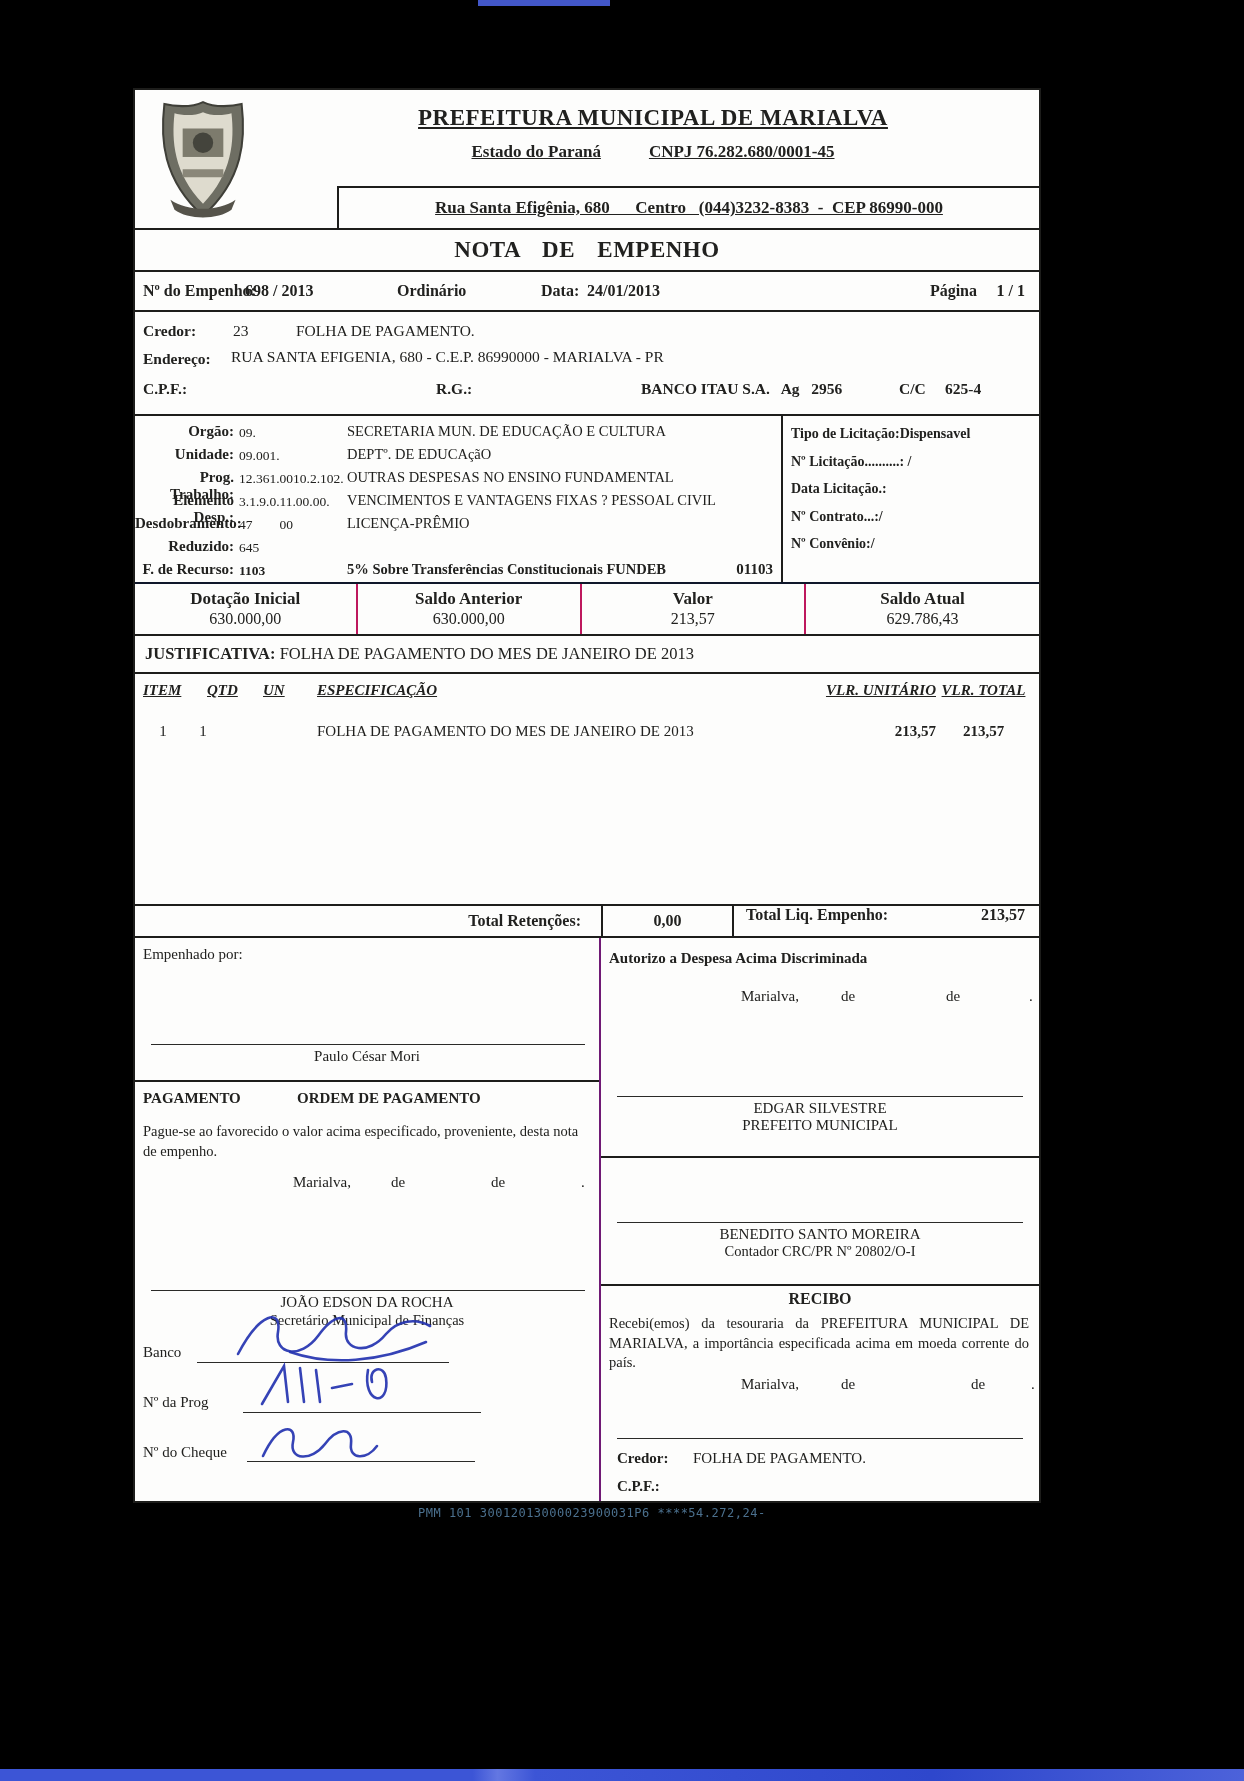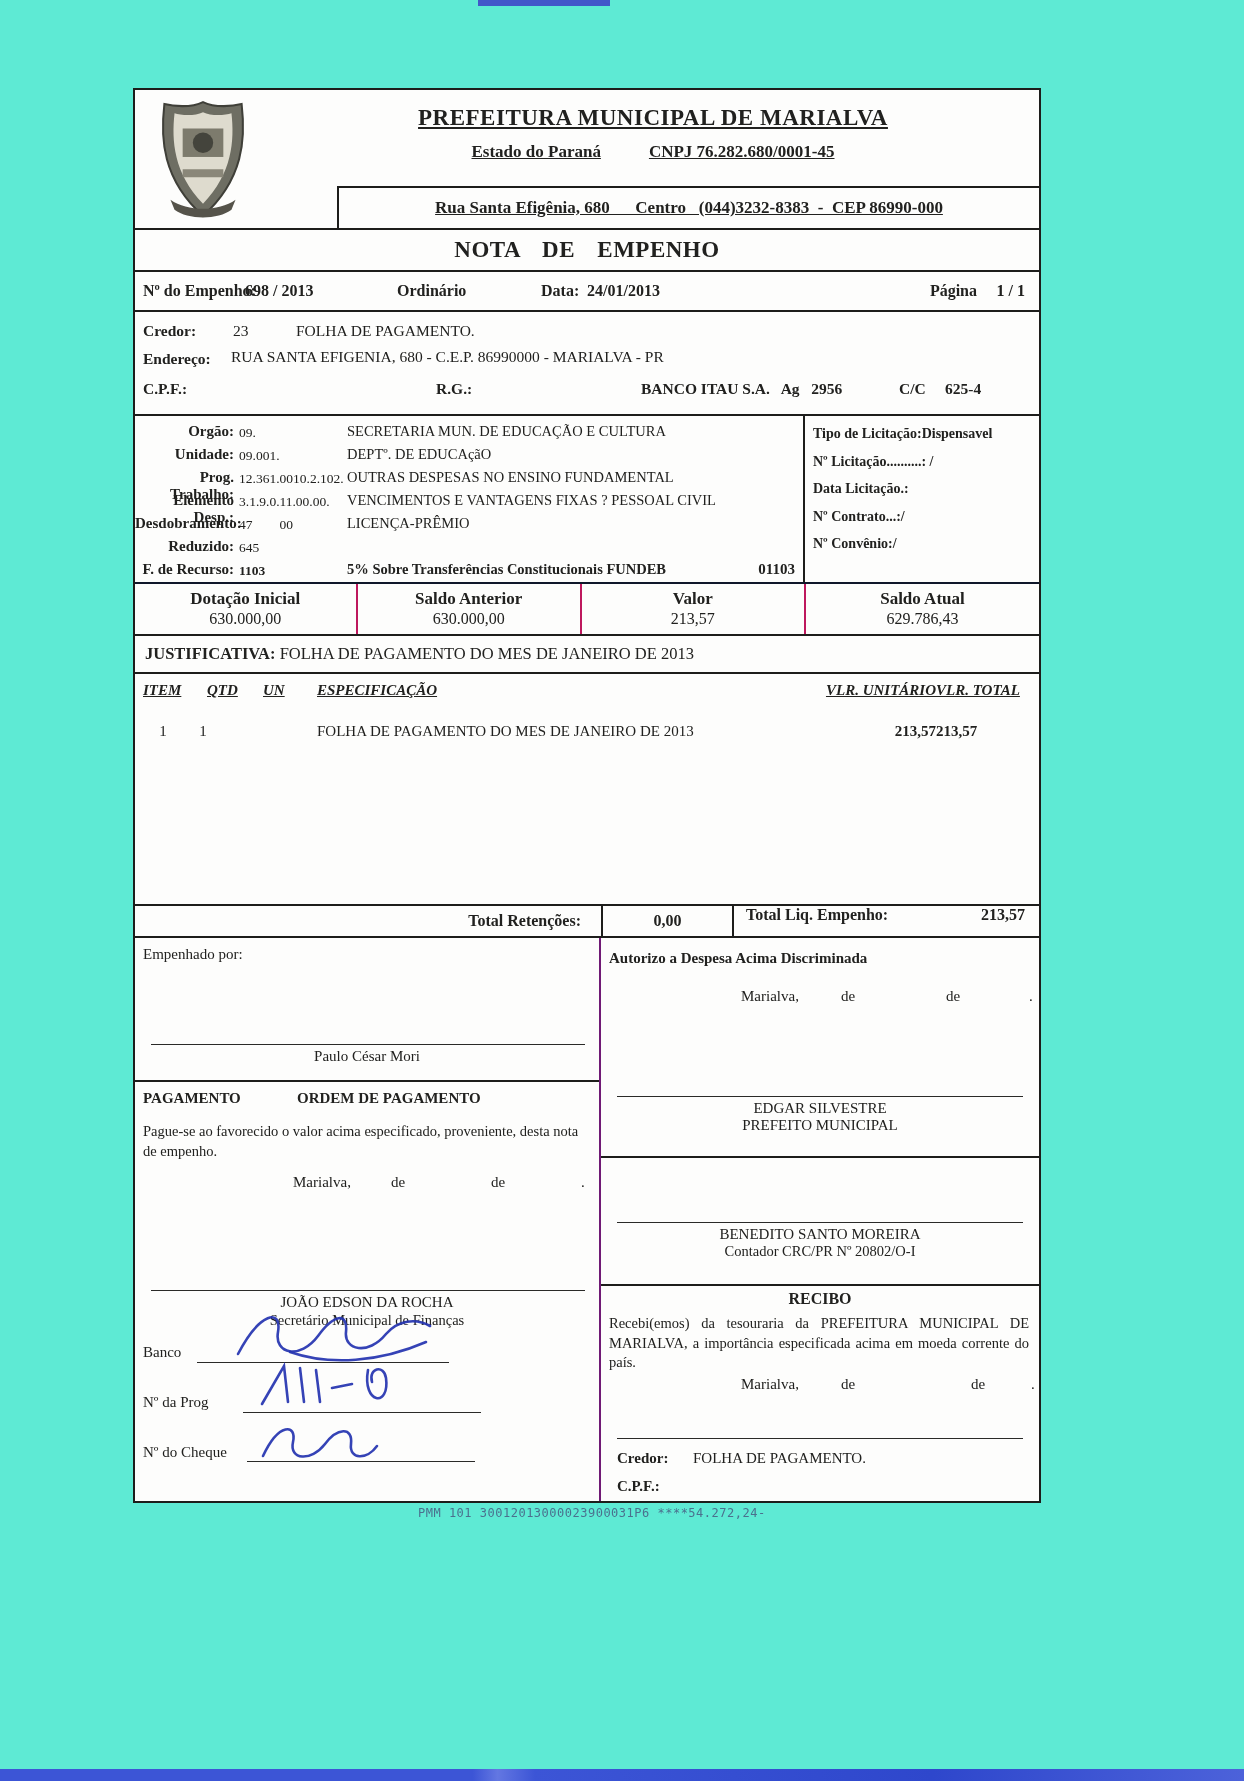--- a/index.html
+++ b/index.html
@@ -1,18 +1,18 @@
 <!DOCTYPE html>
 <html><head>
 <meta charset="utf-8">
 <style>
   *{margin:0;padding:0;box-sizing:border-box}
   html,body{width:1244px;height:1781px}
   body{background:#f4f3ef;font-family:"Liberation Serif",serif;color:#21211f;position:relative}
-  .page{position:absolute;inset:0;background:#5eead4;overflow:hidden}
+  .page{position:absolute;inset:0;background:#000000;overflow:hidden}
   .top-mark{position:absolute;left:478px;top:0;width:132px;height:6px;background:#4257c9}
   .bottom-bar{position:absolute;left:0;top:1769px;width:100%;height:12px;
     background:linear-gradient(90deg,#3c55d6 0%,#3c55d6 38%,#6377e2 40%,#3c55d6 43%,#2e47cc 75%,#4c62da 100%)}
   .form{position:absolute;left:133px;top:88px;width:908px;border:2px solid #1d1d1b;background:#fdfdfc}
   .bold{font-weight:bold}
   .pre{white-space:pre}
   
   .sec-header{height:140px;border-bottom:2px solid #1d1d1b;position:relative}
   .logo{position:absolute;left:16px;top:8px}
   .header-text{margin-left:132px;height:100%;position:relative}
@@ -34,39 +34,39 @@
   .sec-credor span{position:absolute}
   
   .sec-budget{height:168px;border-bottom:2px solid #0f172a;display:flex}
   .budget-left{flex:1;padding-top:7px}
   .b-row{display:flex;height:23px;font-size:15px;align-items:flex-start}
   .b-label{width:104px;text-align:right;font-weight:bold;padding-right:5px;flex:none}
   .b-code{width:96px;font-size:13.5px;white-space:pre;padding-top:2px;flex:none}
   .b-desc{flex:1;padding-left:12px;font-size:14.5px;white-space:nowrap;overflow:hidden}
   .b-bold .b-code,.b-bold .b-desc{font-weight:bold}
   .b-extra{margin-left:auto;padding-right:8px;font-weight:bold;font-size:15px;flex:none}
-  .budget-right{width:236px;border-left:2px solid #1d1d1b;padding:10px 4px 0 8px;font-size:14px;font-weight:bold}
+  .budget-right{width:258px;border-left:2px solid #1d1d1b;padding:10px 4px 0 8px;font-size:14px;font-weight:bold}
   .lic-row{margin-bottom:11.5px;white-space:pre}
   
   .sec-saldos{height:52px;border-bottom:2px solid #1d1d1b;display:flex;text-align:center}
   .s-cell{padding-top:5px}
   .s-cell:nth-child(1){width:24.4%}.s-cell:nth-child(2){width:24.8%}
   .s-cell:nth-child(3){width:24.8%}.s-cell:nth-child(4){width:26%}
   .s-cell + .s-cell{border-left:2px solid #be185d}
   .s-head{font-weight:bold;font-size:17px}
   .s-val{font-size:16px;margin-top:1px}
   
   .sec-just{height:38px;border-bottom:2px solid #1d1d1b;padding:8px 0 0 10px;font-size:16.5px}
   .sec-just .lbl{font-weight:bold}
   
   .sec-items{height:232px;border-bottom:2px solid #1d1d1b;padding:8px 8px 0 8px;font-size:15px}
   .i-head{display:flex;font-style:italic;font-weight:bold}
   .i-head span{text-decoration:underline}
   .c-item{width:64px;flex:none}.c-qtd{width:56px;flex:none}.c-un{width:54px;flex:none}
-  .c-spec{flex:1}.c-unit{width:140px;flex:none;text-align:right}.c-total{width:95px;flex:none;text-align:left}
+  .c-spec{flex:1}.c-unit{width:140px;flex:none;text-align:right}.c-total{width:95px;flex:none;text-align:center}
   .i-row{display:flex;margin-top:24px}
   .i-row .c-item,.i-row .c-qtd{text-align:center;width:40px}
   .i-row .c-gap{width:94px;flex:none}
   .i-row .c-unit,.i-row .c-total{font-weight:bold}
   
   .sec-totals{height:32px;border-bottom:2px solid #1d1d1b;display:flex;font-weight:bold;font-size:16px}
   .t1{width:466px;display:flex;align-items:center;justify-content:flex-end;padding-right:20px}
   .t2{width:133px;border-left:2px solid #1d1d1b;border-right:2px solid #1d1d1b;display:flex;align-items:center;justify-content:center}
   .t3{flex:1;display:flex;align-items:flex-start;padding:0 14px 0 12px}
   .t3 .val{margin-left:auto}

